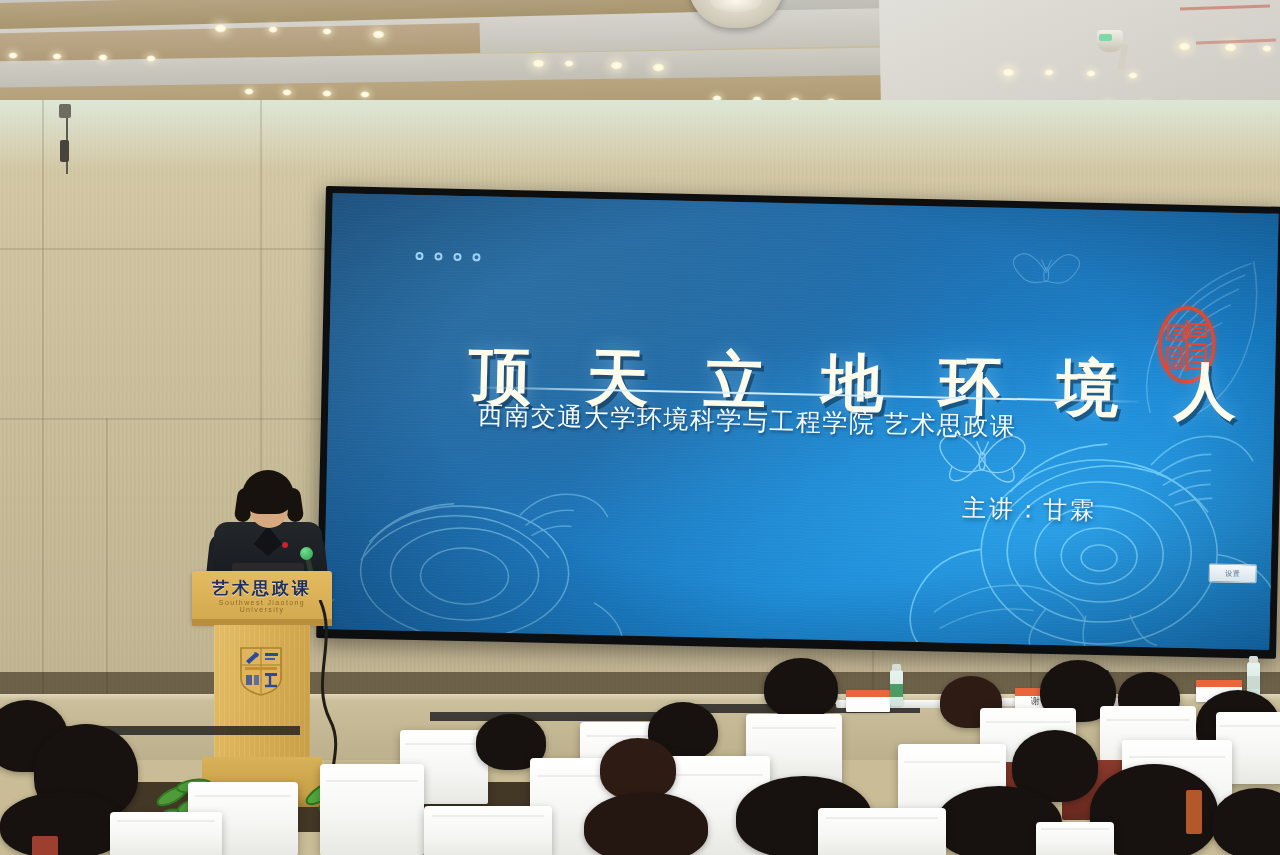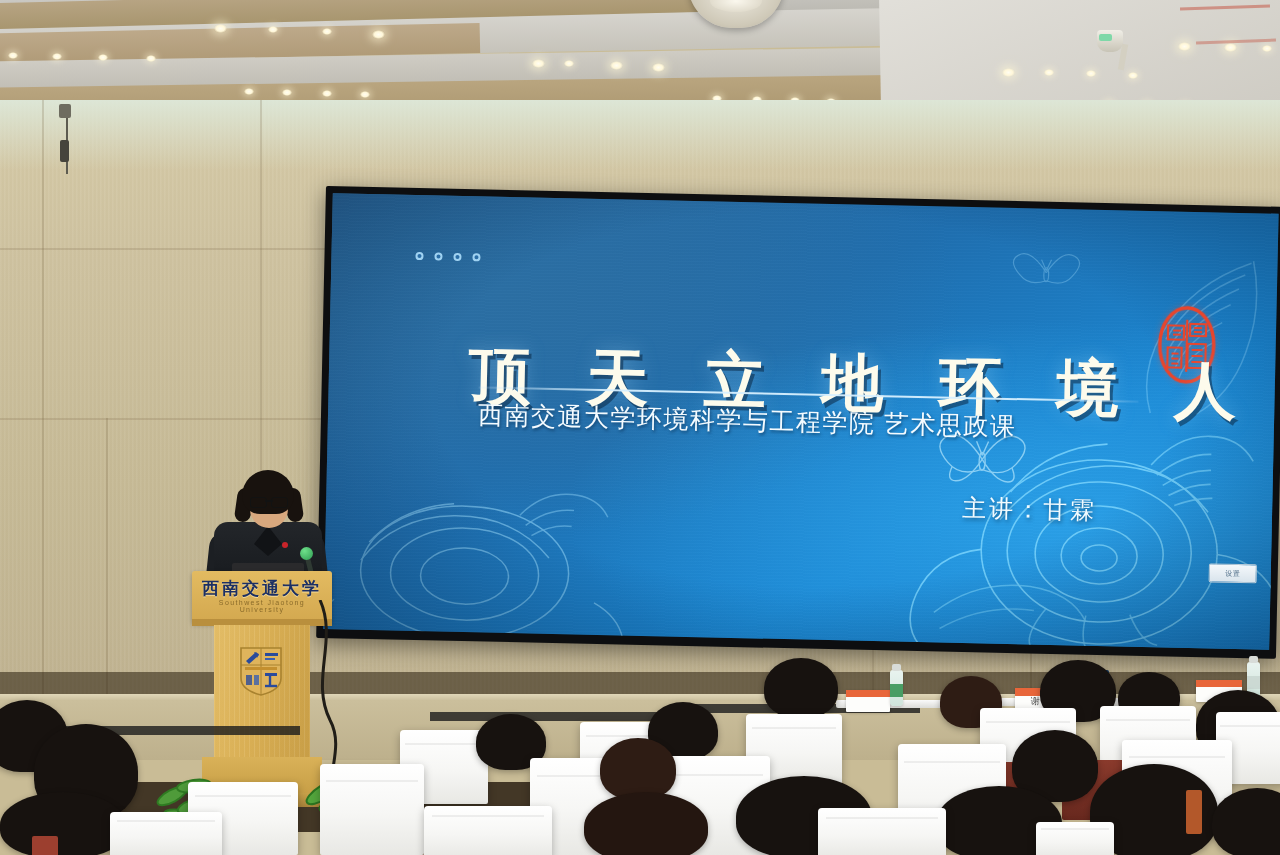--- a/index.html
+++ b/index.html
@@ -374,21 +374,21 @@
     <div class="p-glass">
         <span class="p-glass-br"></span>
       </div>
   </div>
 
   <div class="podium">
     <div class="pod-laptop"></div>
     <div class="pod-mic"></div>
     <div class="pod-mic-head"></div>
     <div class="pod-top"></div>
-    <div class="pod-name">西南交通大学</div>
+    <div class="pod-name">艺术思政课</div>
     <div class="pod-name-en">Southwest Jiaotong University</div>
     <div class="pod-top-edge"></div>
     <div class="pod-body">
       <div class="pod-body-grain"></div>
     </div>
     <div class="pod-crest">
       <svg width="46" height="52" viewBox="0 0 46 52">
         <path d="M3 3 h40 v30 q0 12 -20 17 q-20 -5 -20 -17 z" fill="#dfb45c" stroke="#a8822f" stroke-width="1.6"></path>
         <path d="M23 3 v47" stroke="#a8822f" stroke-width="1"></path>
         <path d="M3 20 h40" stroke="#a8822f" stroke-width="1"></path>

